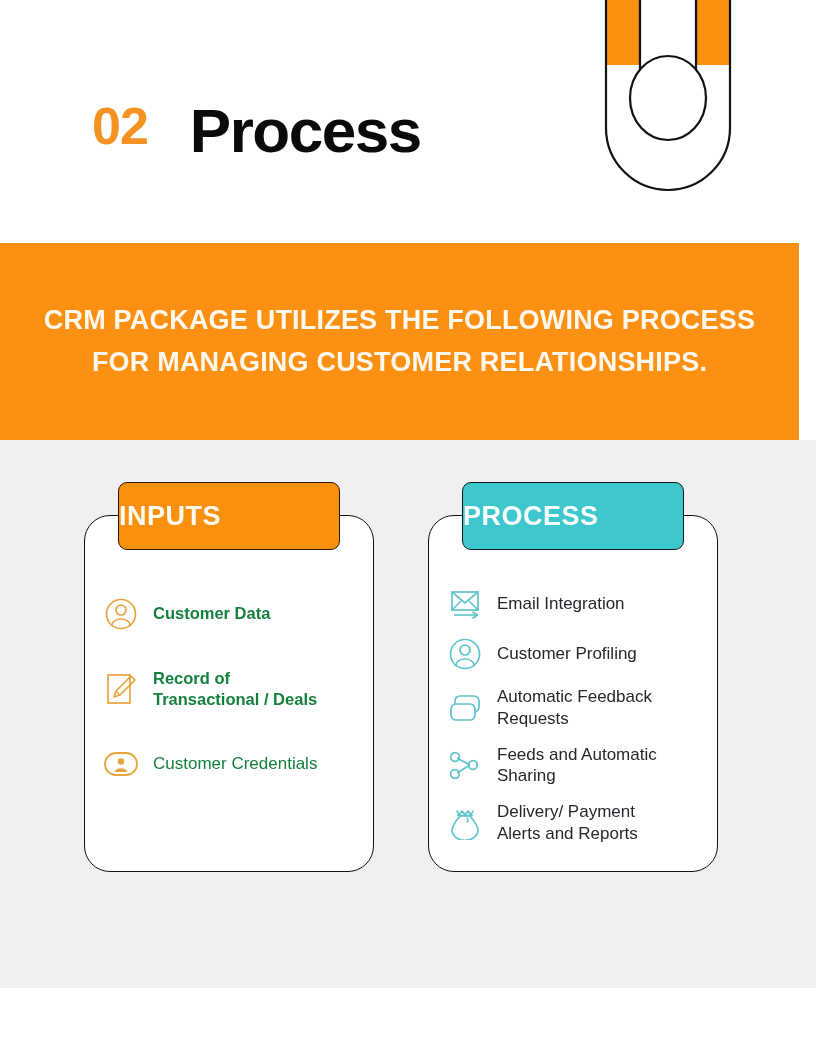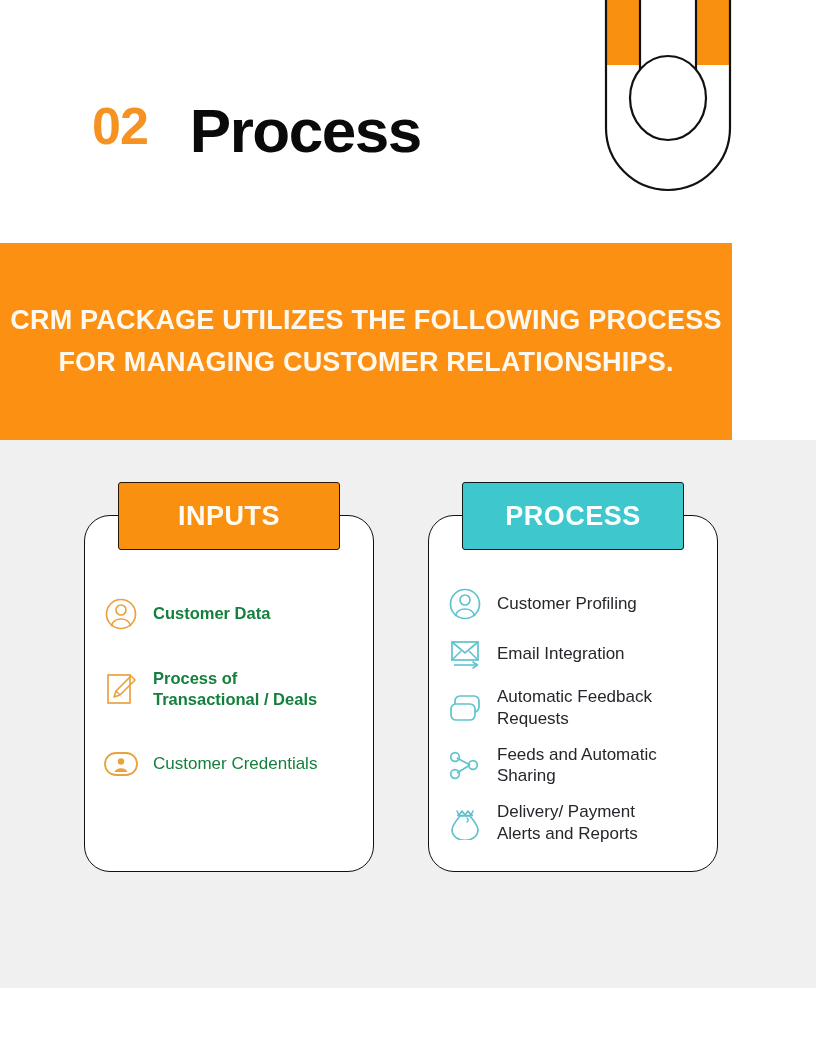--- a/index.html
+++ b/index.html
@@ -49,21 +49,21 @@
   .deco {
     position: absolute;
     left: 598px; top: -150px;
     width: 140px; height: 348px;
   }
 
   
   .banner {
     position: absolute;
     left: 0; top: 243px;
-    width: 732px; height: 197px;
+    width: 799px; height: 197px;
     background: #FB9012;
     display: flex;
     flex-direction: column;
     align-items: center;
     justify-content: center;
   }
   .banner-line {
     color: #FFF8EE;
     font-size: 27px;
     font-weight: 700;
@@ -101,24 +101,24 @@
     flex-direction: column;
   }
   .card-header {
     position: absolute;
     top: -34px;
     left: 50%;
     transform: translateX(-50%);
     width: 222px;
     height: 68px;
     border: 1.8px solid #1a1008;
-    border-radius: 3px;
+    border-radius: 9px;
     display: flex;
     align-items: center;
-    justify-content: center;
+    justify-content: flex-start;
     box-sizing: border-box;
     z-index: 3;
   }
   .card-header.orange { background: #F9900F; border-color: #2b1603; }
   .card-header.teal   { background: #3FC7CE; border-color: #0d1a1b; }
   .card-header-label {
     font-size: 27px;
     font-weight: 700;
     letter-spacing: 0.5px;
     color: #FFFBF0;
@@ -217,21 +217,21 @@
         </div>
 
         <div class="item">
           <span class="item-icon">
             <svg width="34" height="36" viewBox="0 0 34 36" xmlns="http://www.w3.org/2000/svg">
               <rect x="4" y="4" width="22" height="28" fill="none" stroke="#E8A33D" stroke-width="1.7"></rect>
               <path d="M 10 26 L 12 20 L 27 5 L 31 9 L 16 24 Z" fill="none" stroke="#E8A33D" stroke-width="1.7" stroke-linejoin="round"></path>
               <line x1="12" y1="20" x2="16" y2="24" stroke="#E8A33D" stroke-width="1.4"></line>
             </svg>
           </span>
-          <span class="item-label" style="white-space:pre-line">Process of
+          <span class="item-label" style="white-space:pre-line">Record of
 Transactional / Deals</span>
         </div>
 
         <div class="item light">
           <span class="item-icon">
             <svg width="36" height="30" viewBox="0 0 36 30" xmlns="http://www.w3.org/2000/svg">
               <rect x="2" y="4" width="32" height="22" rx="11" fill="none" stroke="#E8A33D" stroke-width="1.8"></rect>
               <circle cx="18" cy="12.5" r="3.2" fill="#E8A33D"></circle>
               <path d="M 11.5 23 A 6.8 5.2 0 0 1 24.5 23 Z" fill="#E8A33D"></path>
             </svg>
@@ -240,47 +240,47 @@
         </div>
 
       </div>
     </div>
 
     <div class="card process">
       <div class="card-header teal">
         <span class="card-header-label">PROCESS</span>
       </div>
       <div class="card-items">
-
-        <div class="item">
-          <span class="item-icon">
-            <svg width="34" height="34" viewBox="0 0 34 34" xmlns="http://www.w3.org/2000/svg">
-              <circle cx="17" cy="17" r="14.5" fill="none" stroke="#5FC3CC" stroke-width="1.7"></circle>
-              <circle cx="17" cy="13" r="5" fill="none" stroke="#5FC3CC" stroke-width="1.7"></circle>
-              <path d="M 7.5 28.5 A 9.8 8.6 0 0 1 26.5 28.5" fill="none" stroke="#5FC3CC" stroke-width="1.7" stroke-linecap="round"></path>
-            </svg>
-          </span>
-          <span class="item-label">Customer Profiling</span>
-        </div>
 
         <div class="item">
           <span class="item-icon">
             <svg width="34" height="32" viewBox="0 0 34 32" xmlns="http://www.w3.org/2000/svg">
               <rect x="4" y="4" width="26" height="18" fill="none" stroke="#5FC3CC" stroke-width="1.7"></rect>
               <path d="M 4 4 L 17 15 L 30 4" fill="none" stroke="#5FC3CC" stroke-width="1.7"></path>
               <path d="M 4 22 L 13 13 M 30 22 L 21 13" fill="none" stroke="#5FC3CC" stroke-width="1.5"></path>
               <line x1="6" y1="27" x2="29" y2="27" stroke="#5FC3CC" stroke-width="1.6"></line>
               <path d="M 25 24 L 29.5 27 L 25 30" fill="none" stroke="#5FC3CC" stroke-width="1.6" stroke-linejoin="round" stroke-linecap="round"></path>
             </svg>
           </span>
           <span class="item-label">Email Integration</span>
         </div>
 
         <div class="item">
           <span class="item-icon">
+            <svg width="34" height="34" viewBox="0 0 34 34" xmlns="http://www.w3.org/2000/svg">
+              <circle cx="17" cy="17" r="14.5" fill="none" stroke="#5FC3CC" stroke-width="1.7"></circle>
+              <circle cx="17" cy="13" r="5" fill="none" stroke="#5FC3CC" stroke-width="1.7"></circle>
+              <path d="M 7.5 28.5 A 9.8 8.6 0 0 1 26.5 28.5" fill="none" stroke="#5FC3CC" stroke-width="1.7" stroke-linecap="round"></path>
+            </svg>
+          </span>
+          <span class="item-label">Customer Profiling</span>
+        </div>
+
+        <div class="item">
+          <span class="item-icon">
             <svg width="34" height="32" viewBox="0 0 34 32" xmlns="http://www.w3.org/2000/svg">
               <path d="M 12 4 H 26 A 5 5 0 0 1 31 9 V 15 A 5 5 0 0 1 26 20 H 12 A 5 5 0 0 1 7 15 V 9 A 5 5 0 0 1 12 4 Z" fill="none" stroke="#5FC3CC" stroke-width="1.7"></path>
               <path d="M 8 12 H 22 A 5 5 0 0 1 27 17 V 23 A 5 5 0 0 1 22 28 H 8 A 5 5 0 0 1 3 23 V 17 A 5 5 0 0 1 8 12 Z" fill="#ffffff" stroke="#5FC3CC" stroke-width="1.7"></path>
             </svg>
           </span>
           <span class="item-label" style="white-space:pre-line">Automatic Feedback
 Requests</span>
         </div>
 
         <div class="item">

